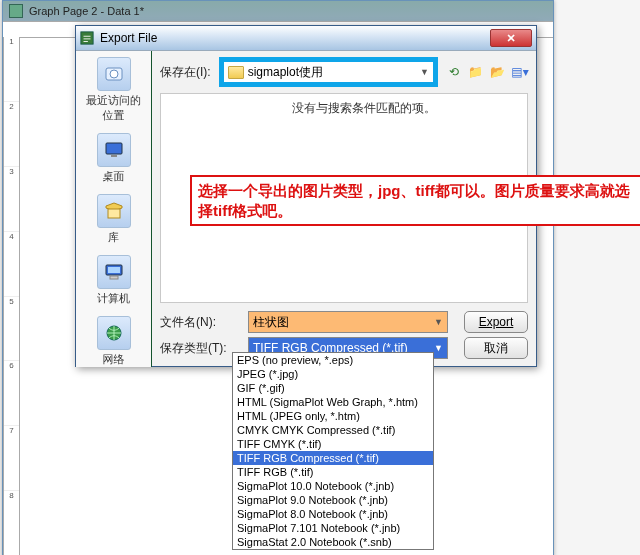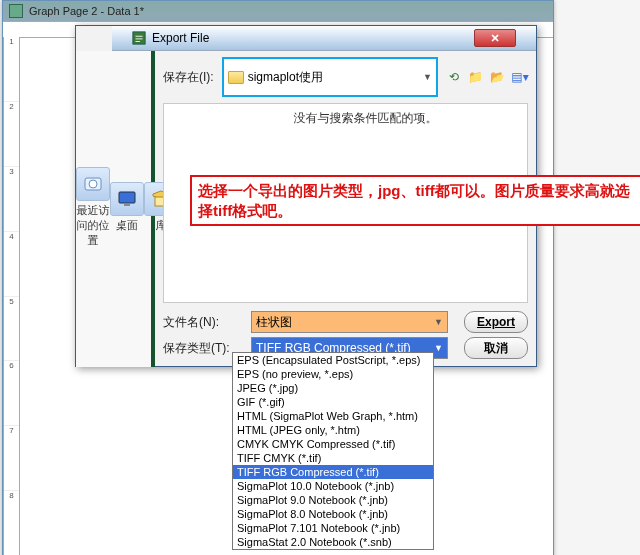--- a/index.html
+++ b/index.html
@@ -76,23 +76,22 @@
     height: 340px;
     background: #f2f2f2;
     border: 1px solid #375c88;
     box-shadow: 2px 2px 8px rgba(0,0,0,.4);
   }
   .dlg-titlebar {
     height: 24px;
     background: linear-gradient(#fdfeff, #d5e4f4 45%, #a8c5e3);
     display: flex;
     align-items: center;
-    padding: 0 20px;
+    padding: 0 4px;
     border-bottom: 1px solid #9ab;
-    margin-left: 36px;
   }
   .dlg-title {
     margin-left: 6px;
     font-size: 12px;
     color: #000;
     flex: 1;
   }
   .dlg-icon {
     width: 14px;
     height: 14px;
@@ -111,23 +110,23 @@
     font-weight: bold;
     font-size: 11px;
   }
   .dlg-body {
     display: flex;
     height: calc(100% - 24px);
   }
   .places-pane {
     width: 75px;
     background: #f8f8f8;
-    border-right: 4px solid #14532d;
-    display: flex;
-    flex-direction: row;
+    border-right: 1px solid #14532d;
+    display: flex;
+    flex-direction: column;
     align-items: center;
     padding-top: 6px;
   }
   .place-item {
     width: 60px;
     display: flex;
     flex-direction: column;
     align-items: center;
     margin-bottom: 10px;
     font-size: 11px;
@@ -157,24 +156,24 @@
     gap: 8px;
   }
   .lbl {
     font-size: 12px;
     color: #222;
   }
   .loc-combo {
     flex: 1;
     height: 20px;
     background: #fff;
-    border: 2px solid #0ea5e9;
-    display: flex;
-    align-items: center;
-    padding: 8px 4px;
+    border: 5px solid #0ea5e9;
+    display: flex;
+    align-items: center;
+    padding: 0 4px;
     font-size: 12px;
     gap: 4px;
   }
   .loc-combo .folder-icon {
     width: 14px;
     height: 11px;
     background: linear-gradient(#ffe9a0, #f1cb53);
     border: 1px solid #c6a742;
     border-radius: 1px;
   }
@@ -236,26 +235,25 @@
   }
   .combo.sel {
     background: #3a6fd8;
     color: #fff;
   }
   .btn {
     width: 62px;
     height: 20px;
     background: linear-gradient(#fdfdfd, #e2e2e2);
     border: 1px solid #888;
-    border-radius: 10px;
+    border-radius: 5px;
     display: flex;
     align-items: center;
     justify-content: center;
     font-size: 12px;
-    font-weight: bold;
   }
   .btn u { text-decoration: underline; }
 
   
   .dd-list {
     position: absolute;
     left: 232px;
     top: 352px;
     width: 200px;
     background: #fff;
@@ -407,29 +405,29 @@
           <div class="btn">
             <span>取消</span>
           </div>
         </div>
       </div>
     </div>
   </div>
 </div>
 
 <div class="dd-list" id="dd-list">
-    <div class="dd-item">EPS (Encapsulated PostScript, *.eps)</div>
     <div class="dd-item">EPS (no preview, *.eps)</div>
     <div class="dd-item">JPEG (*.jpg)</div>
     <div class="dd-item">GIF (*.gif)</div>
     <div class="dd-item">HTML (SigmaPlot Web Graph, *.htm)</div>
     <div class="dd-item">HTML (JPEG only, *.htm)</div>
     <div class="dd-item">CMYK CMYK Compressed (*.tif)</div>
     <div class="dd-item">TIFF CMYK (*.tif)</div>
     <div class="dd-item sel">TIFF RGB Compressed (*.tif)</div>
+    <div class="dd-item">TIFF RGB (*.tif)</div>
     <div class="dd-item">SigmaPlot 10.0 Notebook (*.jnb)</div>
     <div class="dd-item">SigmaPlot 9.0 Notebook (*.jnb)</div>
     <div class="dd-item">SigmaPlot 8.0 Notebook (*.jnb)</div>
     <div class="dd-item">SigmaPlot 7.101 Notebook (*.jnb)</div>
     <div class="dd-item">SigmaStat 2.0 Notebook (*.snb)</div>
   </div>
 
 <div class="anno">选择一个导出的图片类型，jpg、tiff都可以。图片质量要求高就选择tiff格式吧。</div>
 
 </body></html>

